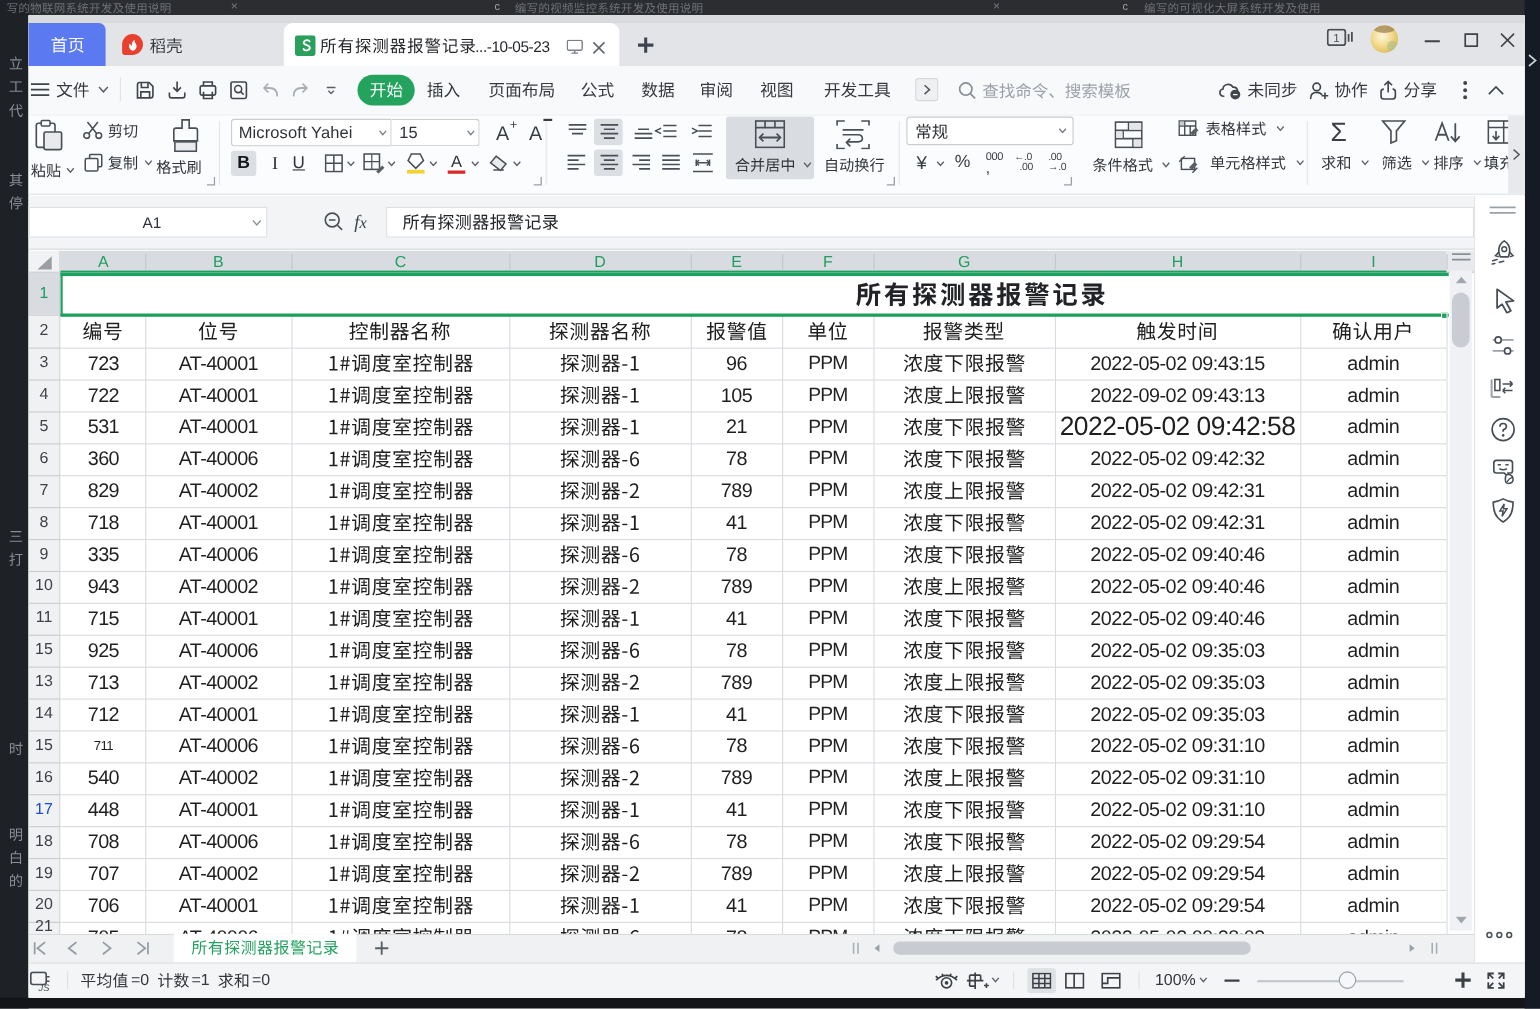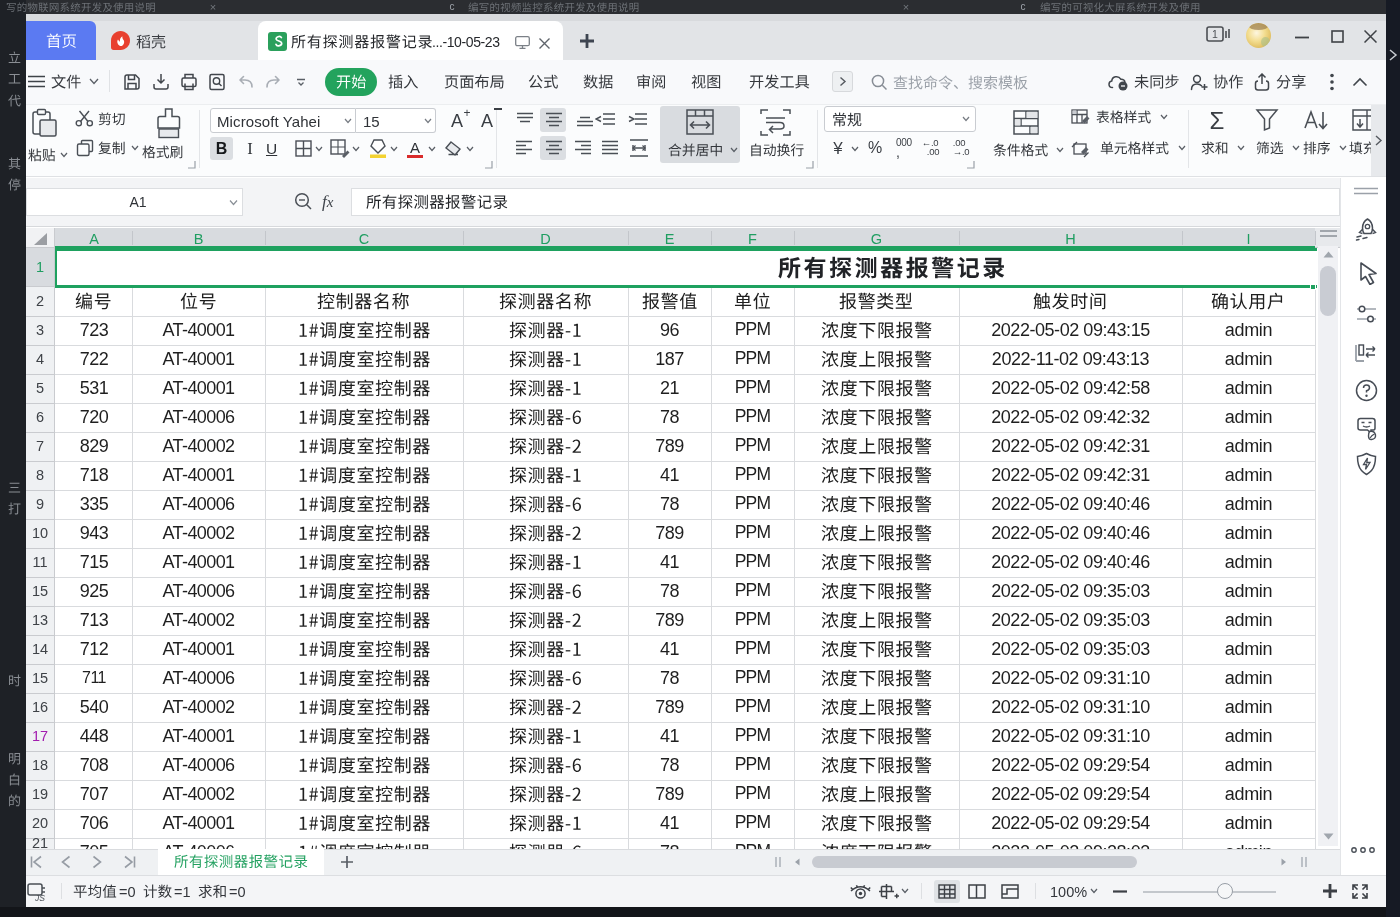--- a/index.html
+++ b/index.html
@@ -725,21 +725,21 @@
 <div style="position:absolute;left:40px;top:591.0px;transform:translate(-50%,-50%);font-family:'Liberation Sans',sans-serif;font-size:14.5px;font-weight:normal;color:#3e4247;white-space:nowrap;line-height:1">15</div>
 <div style="position:absolute;left:26px;top:605.5px;width:29px;height:1px;background:#c9cbcf;"></div>
 <div style="position:absolute;left:40px;top:620.0px;transform:translate(-50%,-50%);font-family:'Liberation Sans',sans-serif;font-size:14.5px;font-weight:normal;color:#3e4247;white-space:nowrap;line-height:1">13</div>
 <div style="position:absolute;left:26px;top:634.5px;width:29px;height:1px;background:#c9cbcf;"></div>
 <div style="position:absolute;left:40px;top:649.0px;transform:translate(-50%,-50%);font-family:'Liberation Sans',sans-serif;font-size:14.5px;font-weight:normal;color:#3e4247;white-space:nowrap;line-height:1">14</div>
 <div style="position:absolute;left:26px;top:663.5px;width:29px;height:1px;background:#c9cbcf;"></div>
 <div style="position:absolute;left:40px;top:678.0px;transform:translate(-50%,-50%);font-family:'Liberation Sans',sans-serif;font-size:14.5px;font-weight:normal;color:#3e4247;white-space:nowrap;line-height:1">15</div>
 <div style="position:absolute;left:26px;top:692.5px;width:29px;height:1px;background:#c9cbcf;"></div>
 <div style="position:absolute;left:40px;top:707.0px;transform:translate(-50%,-50%);font-family:'Liberation Sans',sans-serif;font-size:14.5px;font-weight:normal;color:#3e4247;white-space:nowrap;line-height:1">16</div>
 <div style="position:absolute;left:26px;top:721.5px;width:29px;height:1px;background:#c9cbcf;"></div>
-<div style="position:absolute;left:40px;top:736.0px;transform:translate(-50%,-50%);font-family:'Liberation Sans',sans-serif;font-size:14.5px;font-weight:normal;color:#a21caf;white-space:nowrap;line-height:1">17</div>
+<div style="position:absolute;left:40px;top:736.0px;transform:translate(-50%,-50%);font-family:'Liberation Sans',sans-serif;font-size:14.5px;font-weight:normal;color:#1d4ed8;white-space:nowrap;line-height:1">17</div>
 <div style="position:absolute;left:26px;top:750.5px;width:29px;height:1px;background:#c9cbcf;"></div>
 <div style="position:absolute;left:40px;top:765.0px;transform:translate(-50%,-50%);font-family:'Liberation Sans',sans-serif;font-size:14.5px;font-weight:normal;color:#3e4247;white-space:nowrap;line-height:1">18</div>
 <div style="position:absolute;left:26px;top:779.5px;width:29px;height:1px;background:#c9cbcf;"></div>
 <div style="position:absolute;left:40px;top:794.0px;transform:translate(-50%,-50%);font-family:'Liberation Sans',sans-serif;font-size:14.5px;font-weight:normal;color:#3e4247;white-space:nowrap;line-height:1">19</div>
 <div style="position:absolute;left:26px;top:808.5px;width:29px;height:1px;background:#c9cbcf;"></div>
 <div style="position:absolute;left:40px;top:823.0px;transform:translate(-50%,-50%);font-family:'Liberation Sans',sans-serif;font-size:14.5px;font-weight:normal;color:#3e4247;white-space:nowrap;line-height:1">20</div>
 <div style="position:absolute;left:26px;top:837.5px;width:29px;height:1px;background:#c9cbcf;"></div>
 <div style="position:absolute;left:40px;top:843.25px;transform:translate(-50%,-50%);font-family:'Liberation Sans',sans-serif;font-size:14.5px;font-weight:normal;color:#3e4247;white-space:nowrap;line-height:1">21</div>
 <div style="position:absolute;left:55px;top:248px;width:1260px;height:601px;background:#ffffff;"></div>
 <div style="position:absolute;left:55px;top:286px;width:1260px;height:1px;background:#d9dbde;"></div>
@@ -908,33 +908,33 @@
     </svg></div>
 <div style="position:absolute;left:508.8px;top:350.0px;line-height:0"><svg class="" style="width:73.4px;height:18.0px;overflow:visible" viewBox="0 0 4077 1000" preserveAspectRatio="none" fill="#1f1f1f">
       <g transform="translate(0,880) scale(1,-1)">
         <use href="#r63a2" x="0"></use>
         <use href="#r6d4b" x="1035"></use>
         <use href="#r5668" x="2070"></use>
         <use href="#r2d" x="3105"></use>
         <use href="#r31" x="3487"></use>
       </g>
     </svg></div>
-<div style="position:absolute;left:669.5px;top:359.0px;transform:translate(-50%,-50%);font-family:'Liberation Sans',sans-serif;font-size:18px;font-weight:normal;color:#1f1f1f;letter-spacing:-0.5px;white-space:nowrap;line-height:1">187</div>
+<div style="position:absolute;left:669.5px;top:359.0px;transform:translate(-50%,-50%);font-family:'Liberation Sans',sans-serif;font-size:18px;font-weight:normal;color:#1f1f1f;letter-spacing:-0.5px;white-space:nowrap;line-height:1">105</div>
 <div style="position:absolute;left:752.5px;top:359.0px;transform:translate(-50%,-50%);font-family:'Liberation Sans',sans-serif;font-size:17.5px;font-weight:normal;color:#1f1f1f;letter-spacing:-0.8px;white-space:nowrap;line-height:1">PPM</div>
 <div style="position:absolute;left:820.6px;top:350.0px;line-height:0"><svg class="" style="width:111.8px;height:18.0px;overflow:visible" viewBox="0 0 6210 1000" preserveAspectRatio="none" fill="#1f1f1f">
       <g transform="translate(0,880) scale(1,-1)">
         <use href="#r6d53" x="0"></use>
         <use href="#r5ea6" x="1035"></use>
         <use href="#r4e0a" x="2070"></use>
         <use href="#r9650" x="3105"></use>
         <use href="#r62a5" x="4140"></use>
         <use href="#r8b66" x="5175"></use>
       </g>
     </svg></div>
-<div style="position:absolute;left:1070.5px;top:359.0px;transform:translate(-50%,-50%);font-family:'Liberation Sans',sans-serif;font-size:18px;font-weight:normal;color:#1f1f1f;letter-spacing:-0.45px;white-space:nowrap;line-height:1">2022-11-02 09:43:13</div>
+<div style="position:absolute;left:1070.5px;top:359.0px;transform:translate(-50%,-50%);font-family:'Liberation Sans',sans-serif;font-size:18px;font-weight:normal;color:#1f1f1f;letter-spacing:-0.45px;white-space:nowrap;line-height:1">2022-09-02 09:43:13</div>
 <div style="position:absolute;left:1248.5px;top:359.0px;transform:translate(-50%,-50%);font-family:'Liberation Sans',sans-serif;font-size:18px;font-weight:normal;color:#1f1f1f;letter-spacing:-0.3px;white-space:nowrap;line-height:1">admin</div>
 <div style="position:absolute;left:94.0px;top:388.0px;transform:translate(-50%,-50%);font-family:'Liberation Sans',sans-serif;font-size:18px;font-weight:normal;color:#1f1f1f;letter-spacing:-0.5px;white-space:nowrap;line-height:1">531</div>
 <div style="position:absolute;left:198.5px;top:388.0px;transform:translate(-50%,-50%);font-family:'Liberation Sans',sans-serif;font-size:18px;font-weight:normal;color:#1f1f1f;letter-spacing:-0.6px;white-space:nowrap;line-height:1">AT-40001</div>
 <div style="position:absolute;left:297.5px;top:379.0px;line-height:0"><svg class="" style="width:133.0px;height:18.0px;overflow:visible" viewBox="0 0 7390 1000" preserveAspectRatio="none" fill="#1f1f1f">
       <g transform="translate(0,880) scale(1,-1)">
         <use href="#r31" x="0"></use>
         <use href="#r23" x="590"></use>
         <use href="#r8c03" x="1180"></use>
         <use href="#r5ea6" x="2215"></use>
         <use href="#r5ba4" x="3250"></use>
@@ -957,23 +957,23 @@
 <div style="position:absolute;left:820.6px;top:379.0px;line-height:0"><svg class="" style="width:111.8px;height:18.0px;overflow:visible" viewBox="0 0 6210 1000" preserveAspectRatio="none" fill="#1f1f1f">
       <g transform="translate(0,880) scale(1,-1)">
         <use href="#r6d53" x="0"></use>
         <use href="#r5ea6" x="1035"></use>
         <use href="#r4e0b" x="2070"></use>
         <use href="#r9650" x="3105"></use>
         <use href="#r62a5" x="4140"></use>
         <use href="#r8b66" x="5175"></use>
       </g>
     </svg></div>
-<div style="position:absolute;left:1070.5px;top:388.0px;transform:translate(-50%,-50%);font-family:'Liberation Sans',sans-serif;font-size:18px;font-weight:normal;color:#1f1f1f;letter-spacing:-0.45px;white-space:nowrap;line-height:1">2022-05-02 09:42:58</div>
+<div style="position:absolute;left:1070.5px;top:388.0px;transform:translate(-50%,-50%);font-family:'Liberation Sans',sans-serif;font-size:24px;font-weight:normal;color:#1f1f1f;letter-spacing:-0.45px;white-space:nowrap;line-height:1">2022-05-02 09:42:58</div>
 <div style="position:absolute;left:1248.5px;top:388.0px;transform:translate(-50%,-50%);font-family:'Liberation Sans',sans-serif;font-size:18px;font-weight:normal;color:#1f1f1f;letter-spacing:-0.3px;white-space:nowrap;line-height:1">admin</div>
-<div style="position:absolute;left:94.0px;top:417.0px;transform:translate(-50%,-50%);font-family:'Liberation Sans',sans-serif;font-size:18px;font-weight:normal;color:#1f1f1f;letter-spacing:-0.5px;white-space:nowrap;line-height:1">720</div>
+<div style="position:absolute;left:94.0px;top:417.0px;transform:translate(-50%,-50%);font-family:'Liberation Sans',sans-serif;font-size:18px;font-weight:normal;color:#1f1f1f;letter-spacing:-0.5px;white-space:nowrap;line-height:1">360</div>
 <div style="position:absolute;left:198.5px;top:417.0px;transform:translate(-50%,-50%);font-family:'Liberation Sans',sans-serif;font-size:18px;font-weight:normal;color:#1f1f1f;letter-spacing:-0.6px;white-space:nowrap;line-height:1">AT-40006</div>
 <div style="position:absolute;left:297.5px;top:408.0px;line-height:0"><svg class="" style="width:133.0px;height:18.0px;overflow:visible" viewBox="0 0 7390 1000" preserveAspectRatio="none" fill="#1f1f1f">
       <g transform="translate(0,880) scale(1,-1)">
         <use href="#r31" x="0"></use>
         <use href="#r23" x="590"></use>
         <use href="#r8c03" x="1180"></use>
         <use href="#r5ea6" x="2215"></use>
         <use href="#r5ba4" x="3250"></use>
         <use href="#r63a7" x="4285"></use>
         <use href="#r5236" x="5320"></use>
@@ -1292,21 +1292,21 @@
         <use href="#r6d53" x="0"></use>
         <use href="#r5ea6" x="1035"></use>
         <use href="#r4e0b" x="2070"></use>
         <use href="#r9650" x="3105"></use>
         <use href="#r62a5" x="4140"></use>
         <use href="#r8b66" x="5175"></use>
       </g>
     </svg></div>
 <div style="position:absolute;left:1070.5px;top:649.0px;transform:translate(-50%,-50%);font-family:'Liberation Sans',sans-serif;font-size:18px;font-weight:normal;color:#1f1f1f;letter-spacing:-0.45px;white-space:nowrap;line-height:1">2022-05-02 09:35:03</div>
 <div style="position:absolute;left:1248.5px;top:649.0px;transform:translate(-50%,-50%);font-family:'Liberation Sans',sans-serif;font-size:18px;font-weight:normal;color:#1f1f1f;letter-spacing:-0.3px;white-space:nowrap;line-height:1">admin</div>
-<div style="position:absolute;left:94.0px;top:678.0px;transform:translate(-50%,-50%);font-family:'Liberation Sans',sans-serif;font-size:16px;font-weight:normal;color:#1f1f1f;letter-spacing:-0.5px;white-space:nowrap;line-height:1">711</div>
+<div style="position:absolute;left:94.0px;top:678.0px;transform:translate(-50%,-50%);font-family:'Liberation Sans',sans-serif;font-size:12px;font-weight:normal;color:#1f1f1f;letter-spacing:-0.5px;white-space:nowrap;line-height:1">711</div>
 <div style="position:absolute;left:198.5px;top:678.0px;transform:translate(-50%,-50%);font-family:'Liberation Sans',sans-serif;font-size:18px;font-weight:normal;color:#1f1f1f;letter-spacing:-0.6px;white-space:nowrap;line-height:1">AT-40006</div>
 <div style="position:absolute;left:297.5px;top:669.0px;line-height:0"><svg class="" style="width:133.0px;height:18.0px;overflow:visible" viewBox="0 0 7390 1000" preserveAspectRatio="none" fill="#1f1f1f">
       <g transform="translate(0,880) scale(1,-1)">
         <use href="#r31" x="0"></use>
         <use href="#r23" x="590"></use>
         <use href="#r8c03" x="1180"></use>
         <use href="#r5ea6" x="2215"></use>
         <use href="#r5ba4" x="3250"></use>
         <use href="#r63a7" x="4285"></use>
         <use href="#r5236" x="5320"></use>

